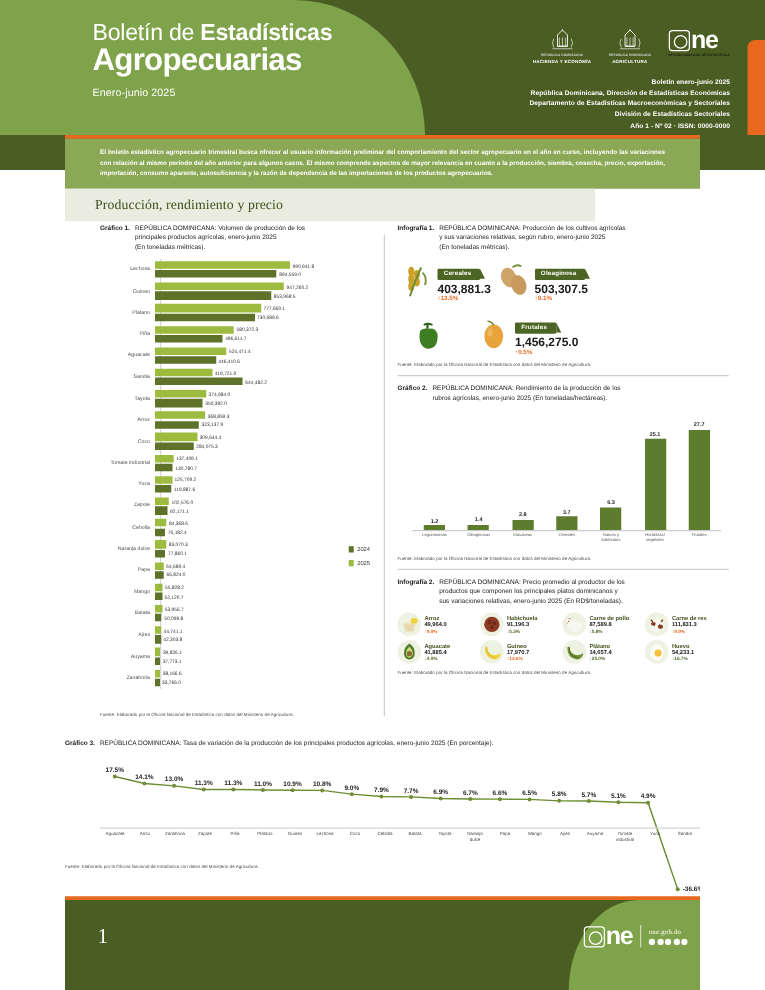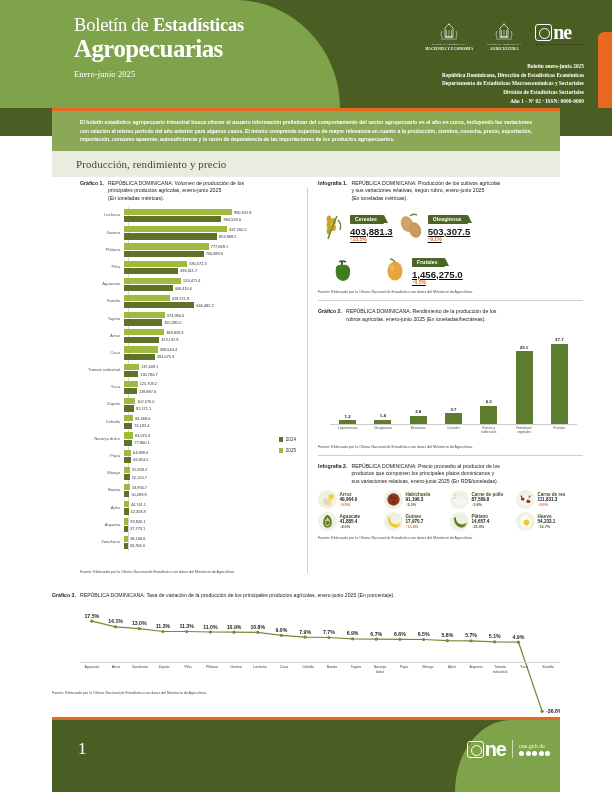--- a/index.html
+++ b/index.html
@@ -10,21 +10,20 @@
     position: relative;
     overflow: hidden;
   }
 
   
   .header {
     position: relative;
     height: 136px;
     background: #4a5d23;
     overflow: hidden;
-    font-family: Liberation Serif, serif;
   }
   .header-left-green {
     position: absolute;
     left: 0; top: 0;
     width: 340px; height: 108px;
     background: #7fa34a;
     border-top-right-radius: 105px 108px;
   }
   .header-orange-tab {
     position: absolute;
@@ -123,21 +122,21 @@
     font-weight: 700;
     line-height: 1.72;
     padding: 0 28px;
     text-align: justify;
   }
 
   
   .section-band {
     position: absolute;
     left: 52px; top: 151px;
-    width: 508px; height: 26px;
+    width: 424px; height: 26px;
     background: #e9ecdf;
     display: flex;
     align-items: center;
   }
   .section-title {
     font-family: "Liberation Serif", serif;
     font-size: 11px;
     color: #3f4f1d;
     padding-left: 24px;
     letter-spacing: .1px;
@@ -178,21 +177,21 @@
     font-size: 4.6px; color: #333;
   }
   .c1-legend div { display: flex; align-items: center; gap: 2.5px; margin-bottom: 6px; }
   .c1-key { width: 4.5px; height: 4.5px; display: inline-block; }
   .k2024 { background: #5e7229; }
   .k2025 { background: #9cbb3f; }
 
   
   .info1 { margin-top: 3px; }
   .info-row { display: flex; justify-content: flex-start; margin-bottom: 4px; }
-  .info-card { display: flex; align-items: flex-end; gap: 2px; text-decoration: underline; }
+  .info-card { display: flex; align-items: center; gap: 2px; }
   .info-icon { width: 30px; height: 30px; flex: none; }
   .info-body { }
   .info-pill {
     background: #4d6524; color: #fff;
     font-size: 5px; font-weight: 700;
     padding: 1.6px 7px 1.6px 5px;
     display: inline-block;
     border-radius: 1px;
     letter-spacing: .15px;
     position: relative;

